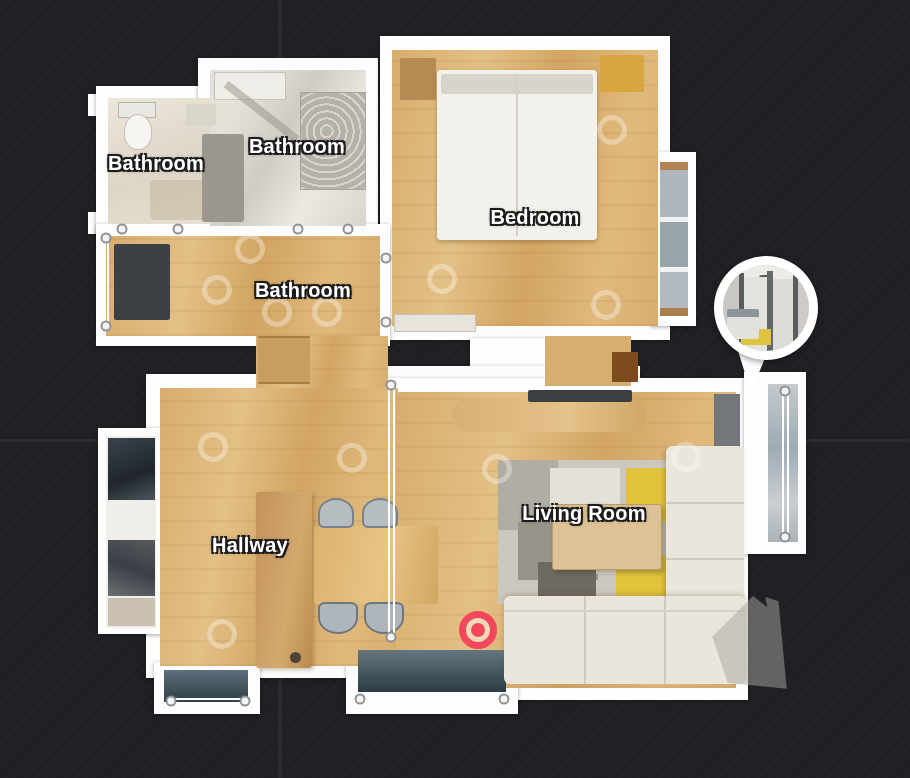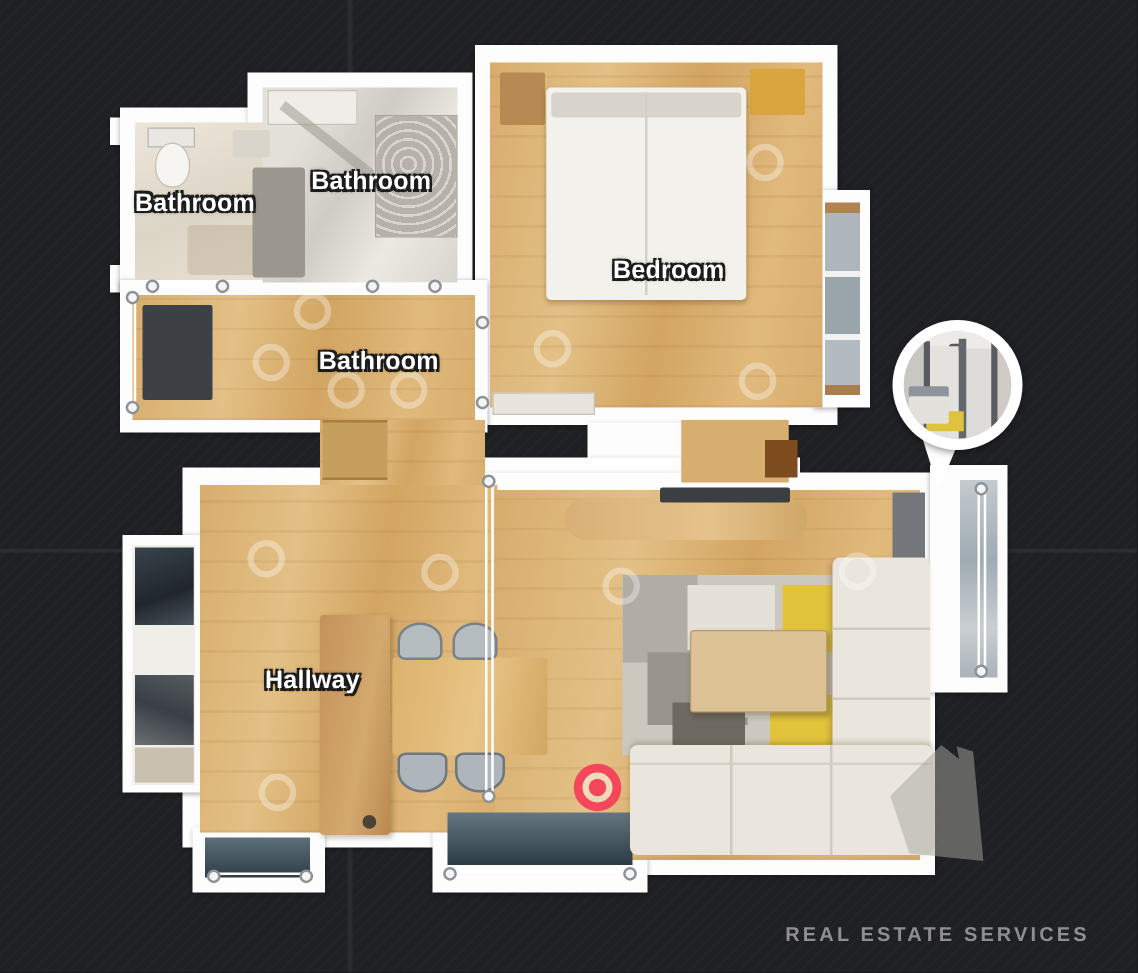--- a/index.html
+++ b/index.html
@@ -166,20 +166,21 @@
   <div class="sym-v" style="left:388px;top:385px;height:252px;"></div>
   <div class="sym-h" style="left:171px;top:698px;width:74px;"></div>
   <div class="sym-h" style="left:360px;top:696px;width:144px;"></div>
   <div class="sym-v" style="left:782px;top:391px;height:146px;"></div>
 
   <div class="room-label" style="left:156px;top:163px;">Bathroom</div>
   <div class="room-label" style="left:297px;top:146px;">Bathroom</div>
   <div class="room-label" style="left:535px;top:217px;">Bedroom</div>
   <div class="room-label" style="left:303px;top:290px;">Bathroom</div>
   <div class="room-label" style="left:250px;top:545px;">Hallway</div>
+  <div class="room-label" style="left:584px;top:513px;">Living Room</div>
 
   <div class="pos-marker">
     <div class="dot"></div>
   </div>
 
   <div class="bubble">
     <div class="tail"></div>
     <div class="ring"></div>
     <div class="photo">
       <div class="abs" style="left:0;top:0;width:86px;height:18px;background:#ecebe7;"></div>
@@ -191,21 +192,20 @@
       <div class="abs" style="left:16px;top:8px;width:5px;height:78px;background:#585c61;"></div>
       <div class="abs" style="left:44px;top:6px;width:6px;height:80px;background:#64686d;"></div>
       <div class="abs" style="left:70px;top:8px;width:5px;height:78px;background:#585c61;"></div>
       <div class="abs" style="left:18px;top:64px;width:30px;height:16px;background:#dec33e;"></div>
       <div class="abs" style="left:4px;top:44px;width:32px;height:9px;background:#8e949a;border-radius:2px;"></div>
       <div class="abs" style="left:4px;top:52px;width:32px;height:22px;background:#e3e1dc;border-radius:2px;"></div>
     </div>
   </div>
 
   <div class="wm-icon"></div>
-  <div class="wm-sub">REAL ESTATE SERVICES</div>
 <div class="waypoint" style="left: 217px; top: 290px;"></div>
     <div class="waypoint" style="left: 277px; top: 312px;"></div>
     <div class="waypoint" style="left: 327px; top: 312px;"></div>
     <div class="waypoint" style="left: 250px; top: 249px;"></div>
     <div class="waypoint" style="left: 442px; top: 279px;"></div>
     <div class="waypoint" style="left: 612px; top: 130px;"></div>
     <div class="waypoint" style="left: 606px; top: 305px;"></div>
     <div class="waypoint" style="left: 213px; top: 447px;"></div>
     <div class="waypoint" style="left: 352px; top: 458px;"></div>
     <div class="waypoint" style="left: 222px; top: 634px;"></div>

